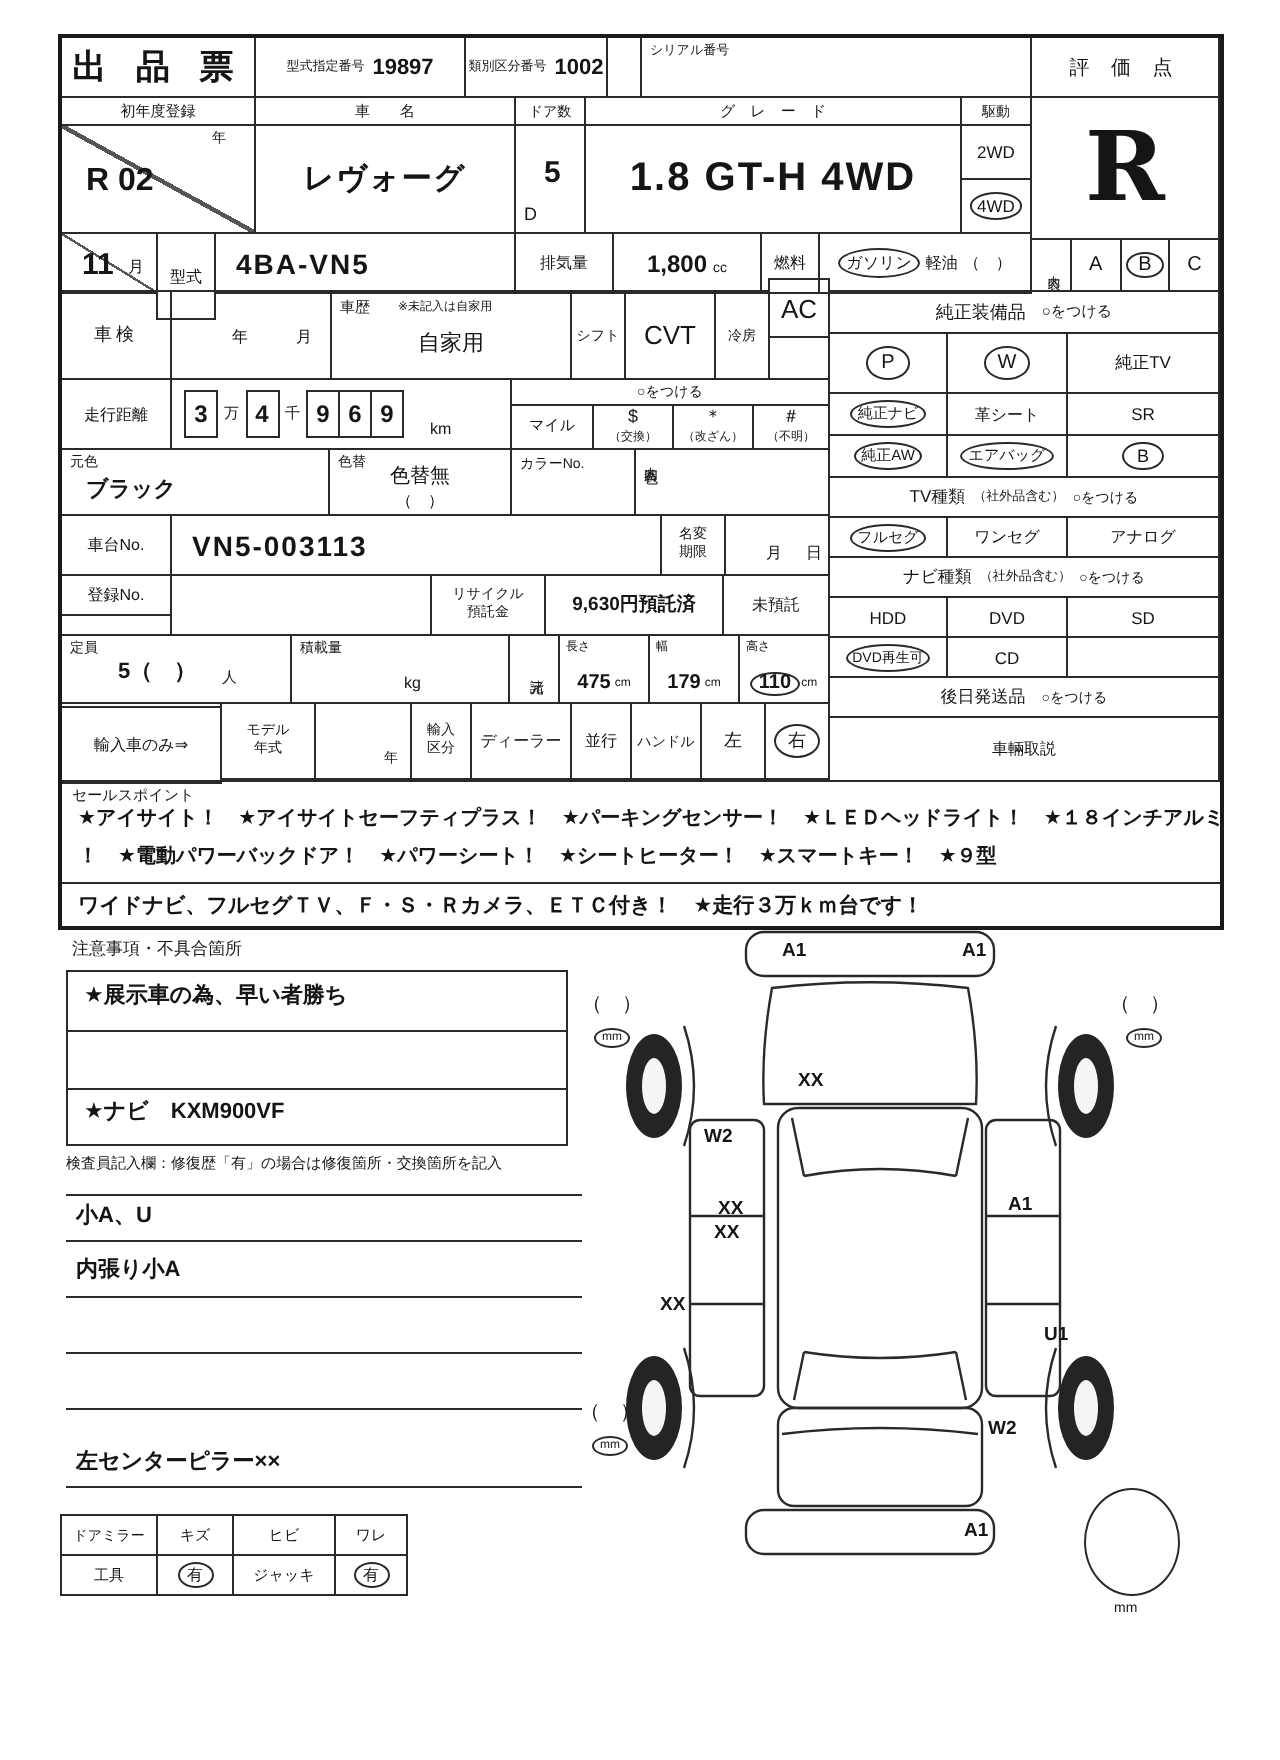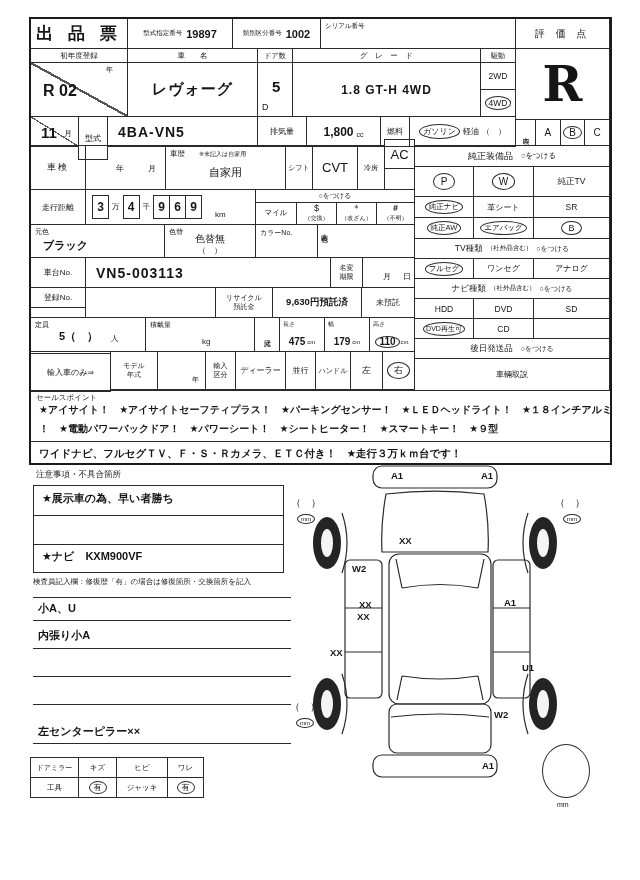--- a/index.html
+++ b/index.html
@@ -27,21 +27,21 @@
 
 <div class="page">
 
   <div class="b c" style="left:30px;top:18px;width:98px;height:31px">
     <span style="font-size:17px;font-weight:bold;letter-spacing:5px">出 品 票</span>
   </div>
   <div class="b c" style="left:127px;top:18px;width:106px;height:31px;gap:4px">
     <span style="font-size:6.5px">型式指定番号</span>
     <span class="hand" style="font-size:11px">19897</span>
   </div>
-  <div class="b c" style="left:232px;top:18px;width:89px;height:31px;gap:4px">
+  <div class="b c" style="left:232px;top:18px;width:72px;height:31px;gap:4px">
     <span style="font-size:6.5px">類別区分番号</span>
     <span class="hand" style="font-size:11px">1002</span>
   </div>
   <div class="b" style="left:320px;top:18px;width:196px;height:31px">
     <span class="t" style="left:4px;top:4px;font-size:6.5px">シリアル番号</span>
   </div>
   <div class="b c" style="left:515px;top:18px;width:95px;height:31px">
     <span style="font-size:10px;letter-spacing:4px">評 価 点</span>
   </div>
   <div class="b c" style="left:515px;top:48px;width:95px;height:72px">
@@ -89,21 +89,21 @@
   </div>
   <div class="b" style="left:257px;top:62px;width:36px;height:55px">
     <span class="t hand" style="left:14px;top:16px;font-size:15px">5</span>
     <span class="t" style="left:4px;bottom:4px;font-size:9px">D</span>
   </div>
 
   <div class="b c" style="left:292px;top:48px;width:189px;height:15px">
     <span style="font-size:7.5px">グ　レ　ー　ド</span>
   </div>
   <div class="b c" style="left:292px;top:62px;width:189px;height:55px">
-    <span class="hand" style="font-size:12px;letter-spacing:1px">1.8 GT-H 4WD</span>
+    <span class="hand" style="font-size:20px;letter-spacing:1px">1.8 GT-H 4WD</span>
   </div>
 
   <div class="b c" style="left:480px;top:48px;width:36px;height:15px">
     <span style="font-size:7px">駆動</span>
   </div>
   <div class="b c" style="left:480px;top:62px;width:36px;height:28px">
     <span style="font-size:8.5px">2WD</span>
   </div>
   <div class="b c" style="left:480px;top:89px;width:36px;height:28px">
     <span class="oval" style="font-size:8.5px;padding:1px 3px">4WD</span>

